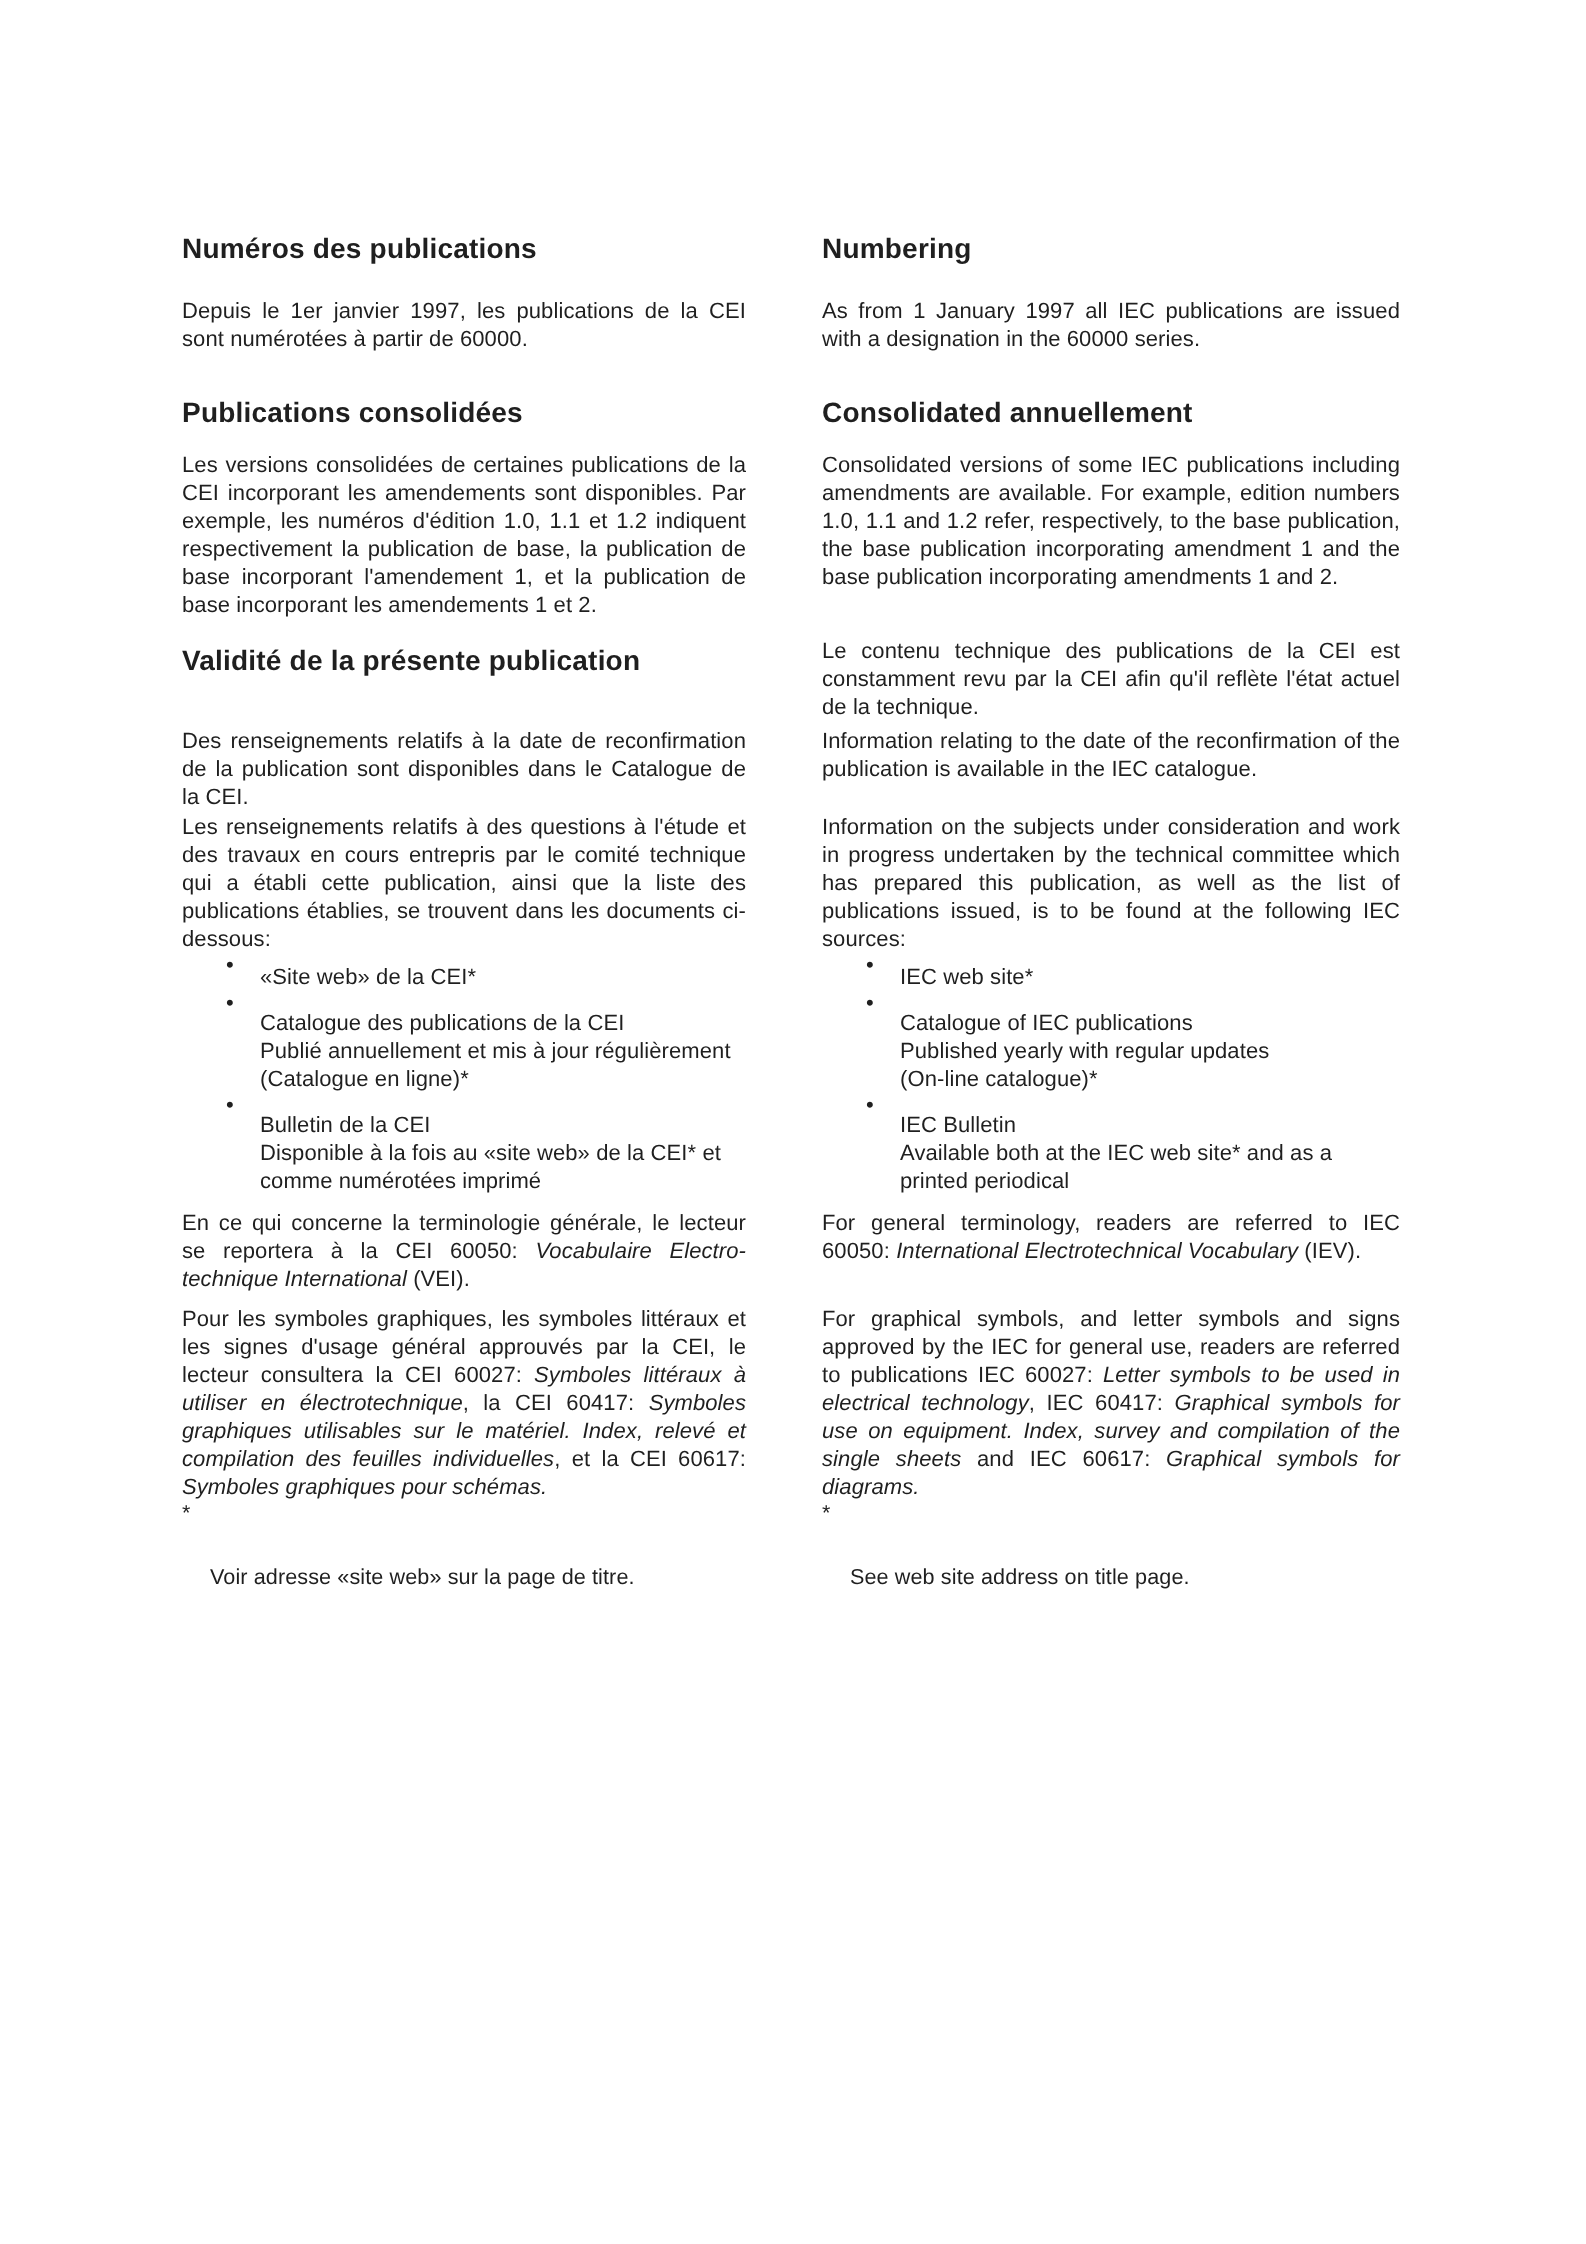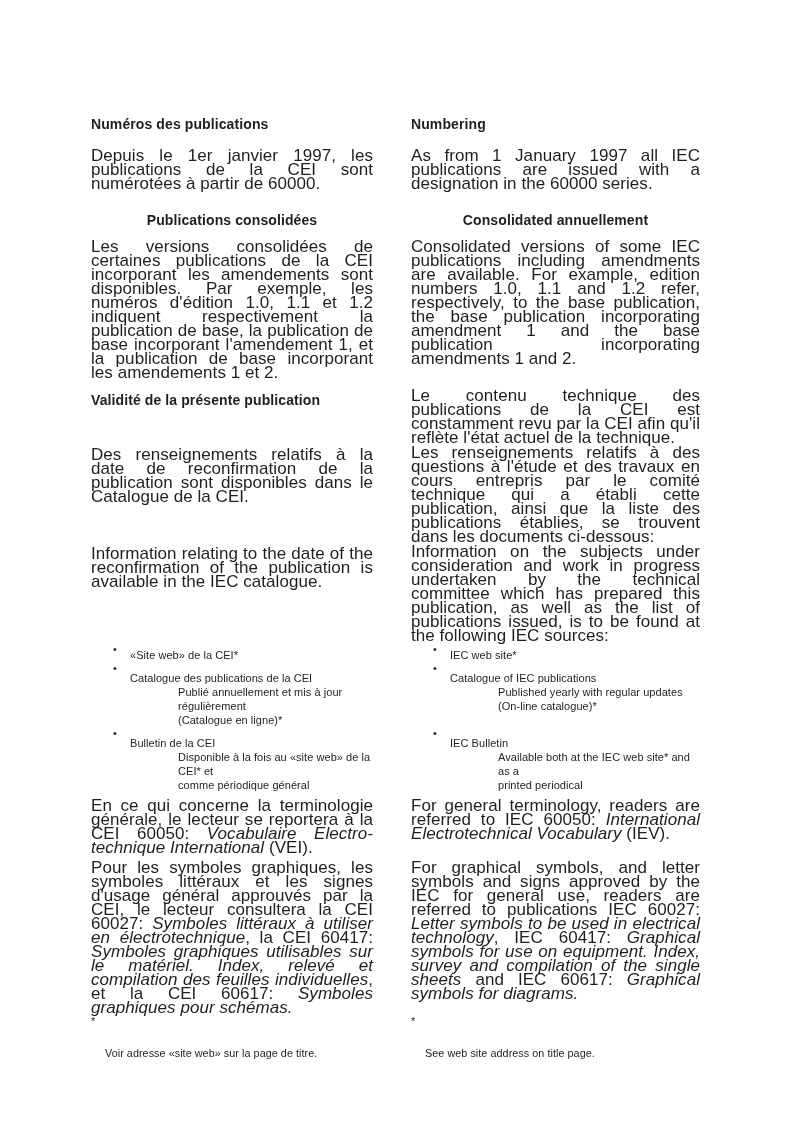--- a/index.html
+++ b/index.html
@@ -33,41 +33,41 @@
   }
   .h {
     font-size: 14px;
     line-height: 17px;
     font-weight: bold;
     margin: 0;
     white-space: pre-line;
     letter-spacing: 0.1px;
   }
   .p {
-    font-size: 17px;
+    font-size: 11px;
     line-height: 14px;
     margin: 0;
     text-align: justify;
     letter-spacing: 0.05px;
   }
   .p .it, .it { font-style: italic; }
   .bullet {
     position: relative;
     padding-left: 39px;
     font-size: 11px;
     line-height: 14px;
     letter-spacing: 0.05px;
   }
   .bullet .marker {
     position: absolute;
     left: 22px;
     top: -1px;
   }
   .bullet .title { font-weight: normal; }
-  .bullet .desc { white-space: pre-line; margin-left: 48px; }
+  .bullet .desc { white-space: pre-line; }
   .fn {
     position: relative;
     padding-left: 14px;
     font-size: 10.8px;
     line-height: 13px;
     letter-spacing: 0.05px;
   }
   .fn .star {
     position: absolute;
     left: 0;
@@ -78,21 +78,21 @@
   .pt1  { padding-top: 1px; }
   .pt3  { padding-top: 3px; }
   .pt5  { padding-top: 5px; }
   .pt6  { padding-top: 6px; }
   .pt7  { padding-top: 7px; }
   .pt9  { padding-top: 9px; }
   .pt11 { padding-top: 11px; }
   .pt12 { padding-top: 12px; }
   .pt15 { padding-top: 15px; }
   .pt16 { padding-top: 16px; }
-  .pt21 { padding-top: 21px; text-align: center; }
+  .pt21 { padding-top: 21px; }
   .pt32 { padding-top: 32px; }
 </style>
 </head>
 <body>
 
 <div class="page">
   <div class="grid">
 
     <h3 class="h pt0">Numéros des publications</h3>
     <h3 class="h pt0">Numbering</h3>
@@ -104,23 +104,23 @@
     <h3 class="h pt21">Consolidated annuellement</h3>
 
     <p class="p pt11">Les versions consolidées de certaines publications de la CEI incorporant les amendements sont disponibles. Par exemple, les numéros d'édition 1.0, 1.1 et 1.2 indiquent respectivement la publication de base, la publication de base incorporant l'amendement 1, et la publication de base incorporant les amendements 1 et 2.</p>
     <p class="p pt11">Consolidated versions of some IEC publications including amendments are available. For example, edition numbers 1.0, 1.1 and 1.2 refer, respectively, to the base publication, the base publication incorporating amendment 1 and the base publication incorporating amendments 1 and 2.</p>
 
     <h3 class="h pt12">Validité de la présente publication</h3>
 
     <p class="p pt9">Le contenu technique des publications de la CEI est constamment revu par la CEI afin qu'il reflète l'état actuel de la technique.</p>
 
     <p class="p pt3">Des renseignements relatifs à la date de reconfirmation de la publication sont disponibles dans le Catalogue de la CEI.</p>
+    <p class="p pt3">Information relating to the date of the reconfirmation of the publication is available in the IEC catalogue.</p>
+
     <p class="p pt1">Les renseignements relatifs à des questions à l'étude et des travaux en cours entrepris par le comité technique qui a établi cette publication, ainsi que la liste des publications établies, se trouvent dans les documents ci-dessous:</p>
-
-    <p class="p pt3">Information relating to the date of the reconfirmation of the publication is available in the IEC catalogue.</p>
     <p class="p pt1">Information on the subjects under consideration and work in progress undertaken by the technical committee which has prepared this publication, as well as the list of publications issued, is to be found at the following IEC sources:</p>
 
     <div class="bullet pt5">
       <span class="marker">•</span>
       <span class="title">«Site web» de la CEI*</span>
     </div>
     <div class="bullet pt5">
       <span class="marker">•</span>
       <span class="title">IEC web site*</span>
     </div>
@@ -135,21 +135,21 @@
       <span class="marker">•</span>
       <div class="title">Catalogue of IEC publications</div>
       <div class="desc">Published yearly with regular updates
 (On-line catalogue)*</div>
     </div>
 
     <div class="bullet pt9">
       <span class="marker">•</span>
       <div class="title">Bulletin de la CEI</div>
       <div class="desc">Disponible à la fois au «site web» de la CEI* et
-comme périodique général</div>
+comme numérotées imprimé</div>
     </div>
     <div class="bullet pt9">
       <span class="marker">•</span>
       <div class="title">IEC Bulletin</div>
       <div class="desc">Available both at the IEC web site* and as a
 printed periodical</div>
     </div>
 
 
     <p class="p pt7"><span>En ce qui concerne la terminologie générale, le lecteur se reportera à la CEI 60050: </span><span class="it">Vocabulaire Electro-technique International</span><span> (VEI).</span></p>

